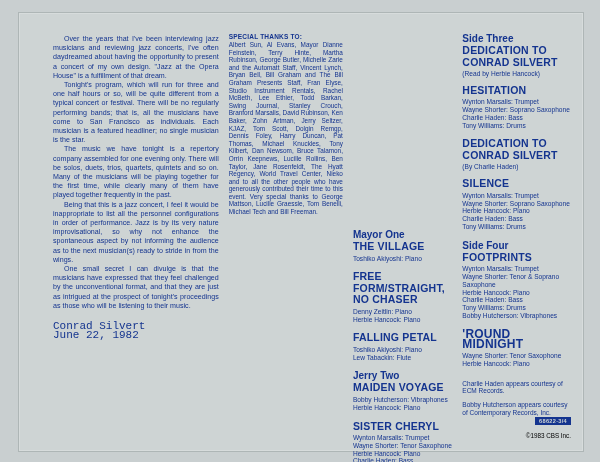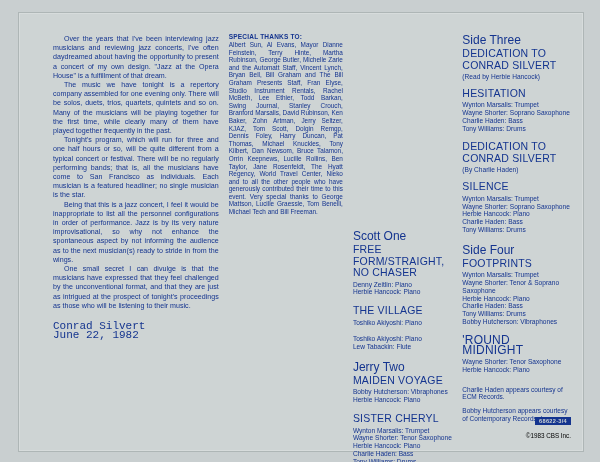--- a/index.html
+++ b/index.html
@@ -51,27 +51,27 @@
     font-weight:bold;
     letter-spacing:.2px;
     margin-bottom:1px;
   }
   .thanks-body{
     font-size:6.4px;
     line-height:7.6px;
     text-align:justify;
   }
   .side-label{
-    font-size:12px;
-    font-weight:normal;
+    font-size:10px;
+    font-weight:bold;
     margin-bottom:1px;
   }
   .track-title{
     font-size:10.5px;
-    font-weight:normal;
+    font-weight:bold;
     line-height:11.5px;
     letter-spacing:.2px;
     margin:0 0 2px 0;
     text-transform:uppercase;
   }
   .track-title.small{font-size:12px;line-height:10.6px;}
   .sub{
     font-size:6.6px;
     line-height:7.8px;
     margin:0;
@@ -109,48 +109,49 @@
   }
 </style>
 </head>
 <body>
 
 <div class="sheet">
   <div class="inner">
 
     <div class="col col-notes">
       <p class="body">Over the years that I've been interviewing jazz musicians and reviewing jazz concerts, I've often daydreamed about having the opportunity to present a concert of my own design. "Jazz at the Opera House" is a fulfillment of that dream.</p>
+      <p class="body">Tonight's program, which will run for three and one half hours or so, will be quite different from a typical concert or festival. There will be no regularly performing bands; that is, all the musicians have come to San Francisco as individuals. Each musician is a featured headliner; no single musician is the star.</p>
       <p class="body">The music we have tonight is a repertory company assembled for one evening only. There will be solos, duets, trios, quartets, quintets and so on. Many of the musicians will be playing together for the first time, while clearly many of them have played together frequently in the past.</p>
-      <p class="body">Tonight's program, which will run for three and one half hours or so, will be quite different from a typical concert or festival. There will be no regularly performing bands; that is, all the musicians have come to San Francisco as individuals. Each musician is a featured headliner; no single musician is the star.</p>
       <p class="body">Being that this is a jazz concert, I feel it would be inappropriate to list all the personnel configurations in order of performance. Jazz is by its very nature improvisational, so why not enhance the spontaneous aspect by not informing the audience as to the next musician(s) ready to stride in from the wings.</p>
       <p class="body">One small secret I can divulge is that the musicians have expressed that they feel challenged by the unconventional format, and that they are just as intrigued at the prospect of tonight's proceedings as those who will be listening to their music.</p>
       <div class="sig">
         <div>Conrad Silvert</div>
         <div>June 22, 1982</div>
       </div>
     </div>
 
     <div class="col col-thanks">
       <div class="thanks-title">SPECIAL THANKS TO:</div>
       <div class="thanks-body">Albert Sun, Al Evans, Mayor Dianne Feinstein, Terry Hinte, Martha Rubinson, George Butler, Michelle Zarie and the Automatt Staff, Vincent Lynch, Bryan Bell, Bill Graham and The Bill Graham Presents Staff, Fran Elyse, Studio Instrument Rentals, Rachel McBeth, Lee Ethier, Todd Barkan, Swing Journal, Stanley Crouch, Branford Marsalis, David Rubinson, Ken Baker, Zohn Artman, Jerry Seltzer, KJAZ, Tom Scott, Dolgin Remgp, Dennis Foley, Harry Duncan, Pat Thomas, Michael Knuckles, Tony Kilbert, Dan Newsom, Bruce Talamon, Orrin Keepnews, Lucille Rollins, Ben Taylor, Jane Rosenfeldt, The Hyatt Regency, World Travel Center, Nieko and to all the other people who have generously contributed their time to this event. Very special thanks to George Mattson, Lucille Graessle, Tom Benelli, Michael Tech and Bill Freeman.</div>
     </div>
 
     <div class="col col-mid">
       <div style="height:196px"></div>
-      <div class="side-label">Scott One</div>
+      <div class="side-label">Mayor One</div>
+      <div class="blk">
+        <div class="track-title">THE VILLAGE</div>
+        <p class="sub" style="white-space:pre-line">Toshiko Akiyoshi: Piano</p>
+      </div>
       <div class="blk">
         <div class="track-title">FREE FORM/STRAIGHT, NO CHASER</div>
         <p class="sub" style="white-space:pre-line">Denny Zeitlin: Piano
 Herbie Hancock: Piano</p>
       </div>
       <div class="blk">
-        <div class="track-title">THE VILLAGE</div>
-        <p class="sub" style="white-space:pre-line">Toshiko Akiyoshi: Piano</p>
-      </div>
-      <div class="blk">
+        <div class="track-title">FALLING PETAL</div>
         <p class="sub" style="white-space:pre-line">Toshiko Akiyoshi: Piano
 Lew Tabackin: Flute</p>
       </div>
 
       <div class="side-label gap-side">Jerry Two</div>
       <div class="blk">
         <div class="track-title">MAIDEN VOYAGE</div>
         <p class="sub" style="white-space:pre-line">Bobby Hutcherson: Vibraphones
 Herbie Hancock: Piano</p>
       </div>

